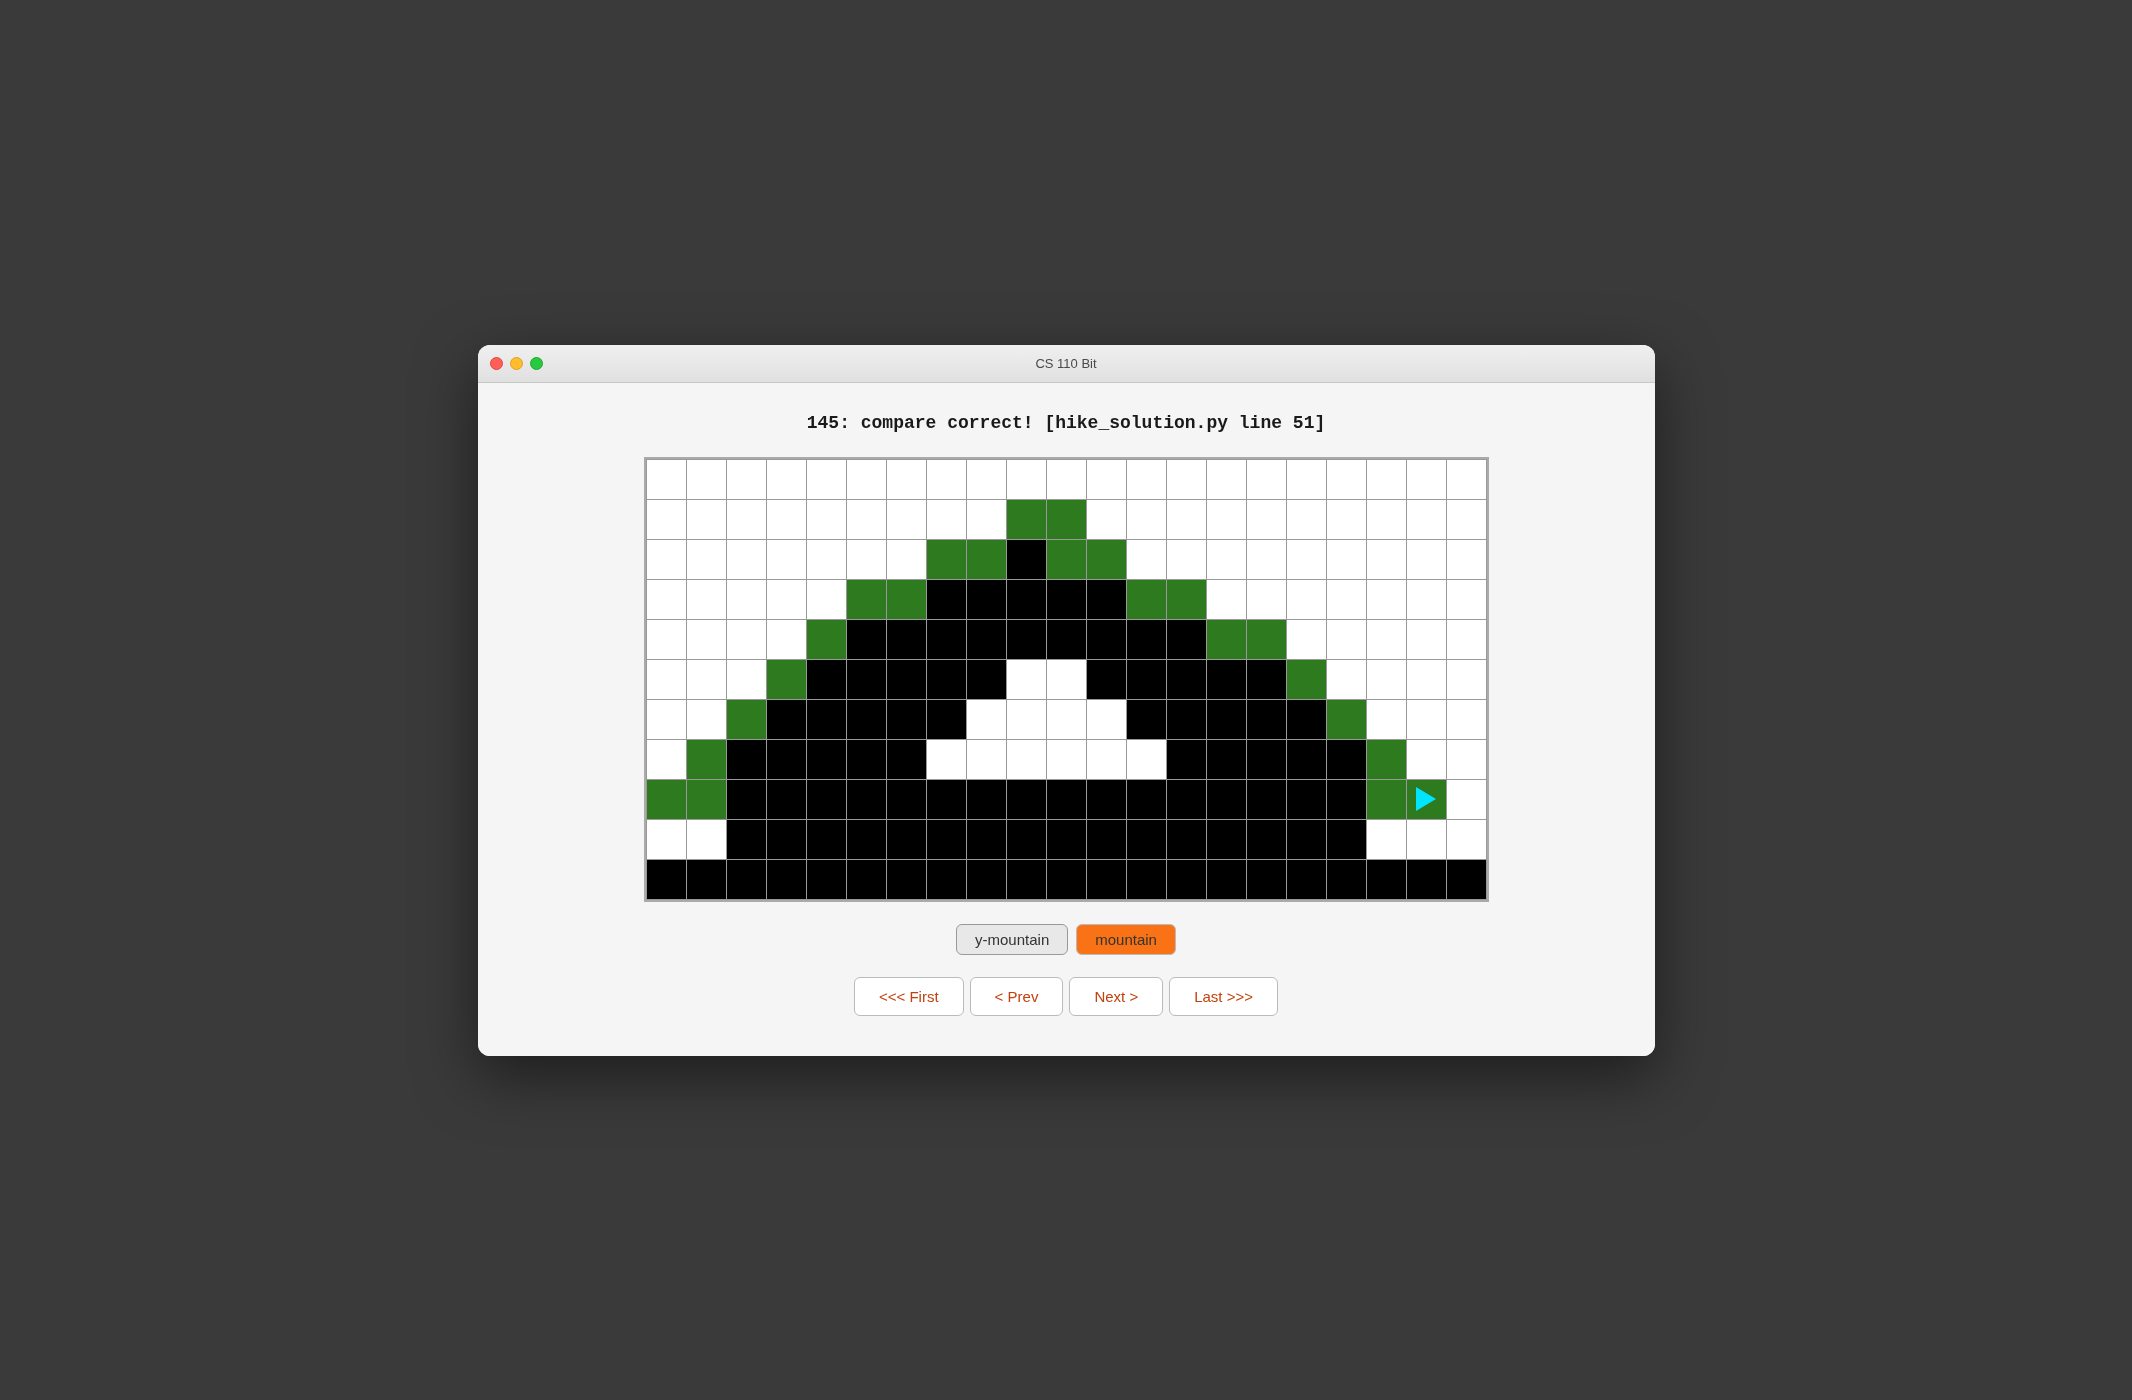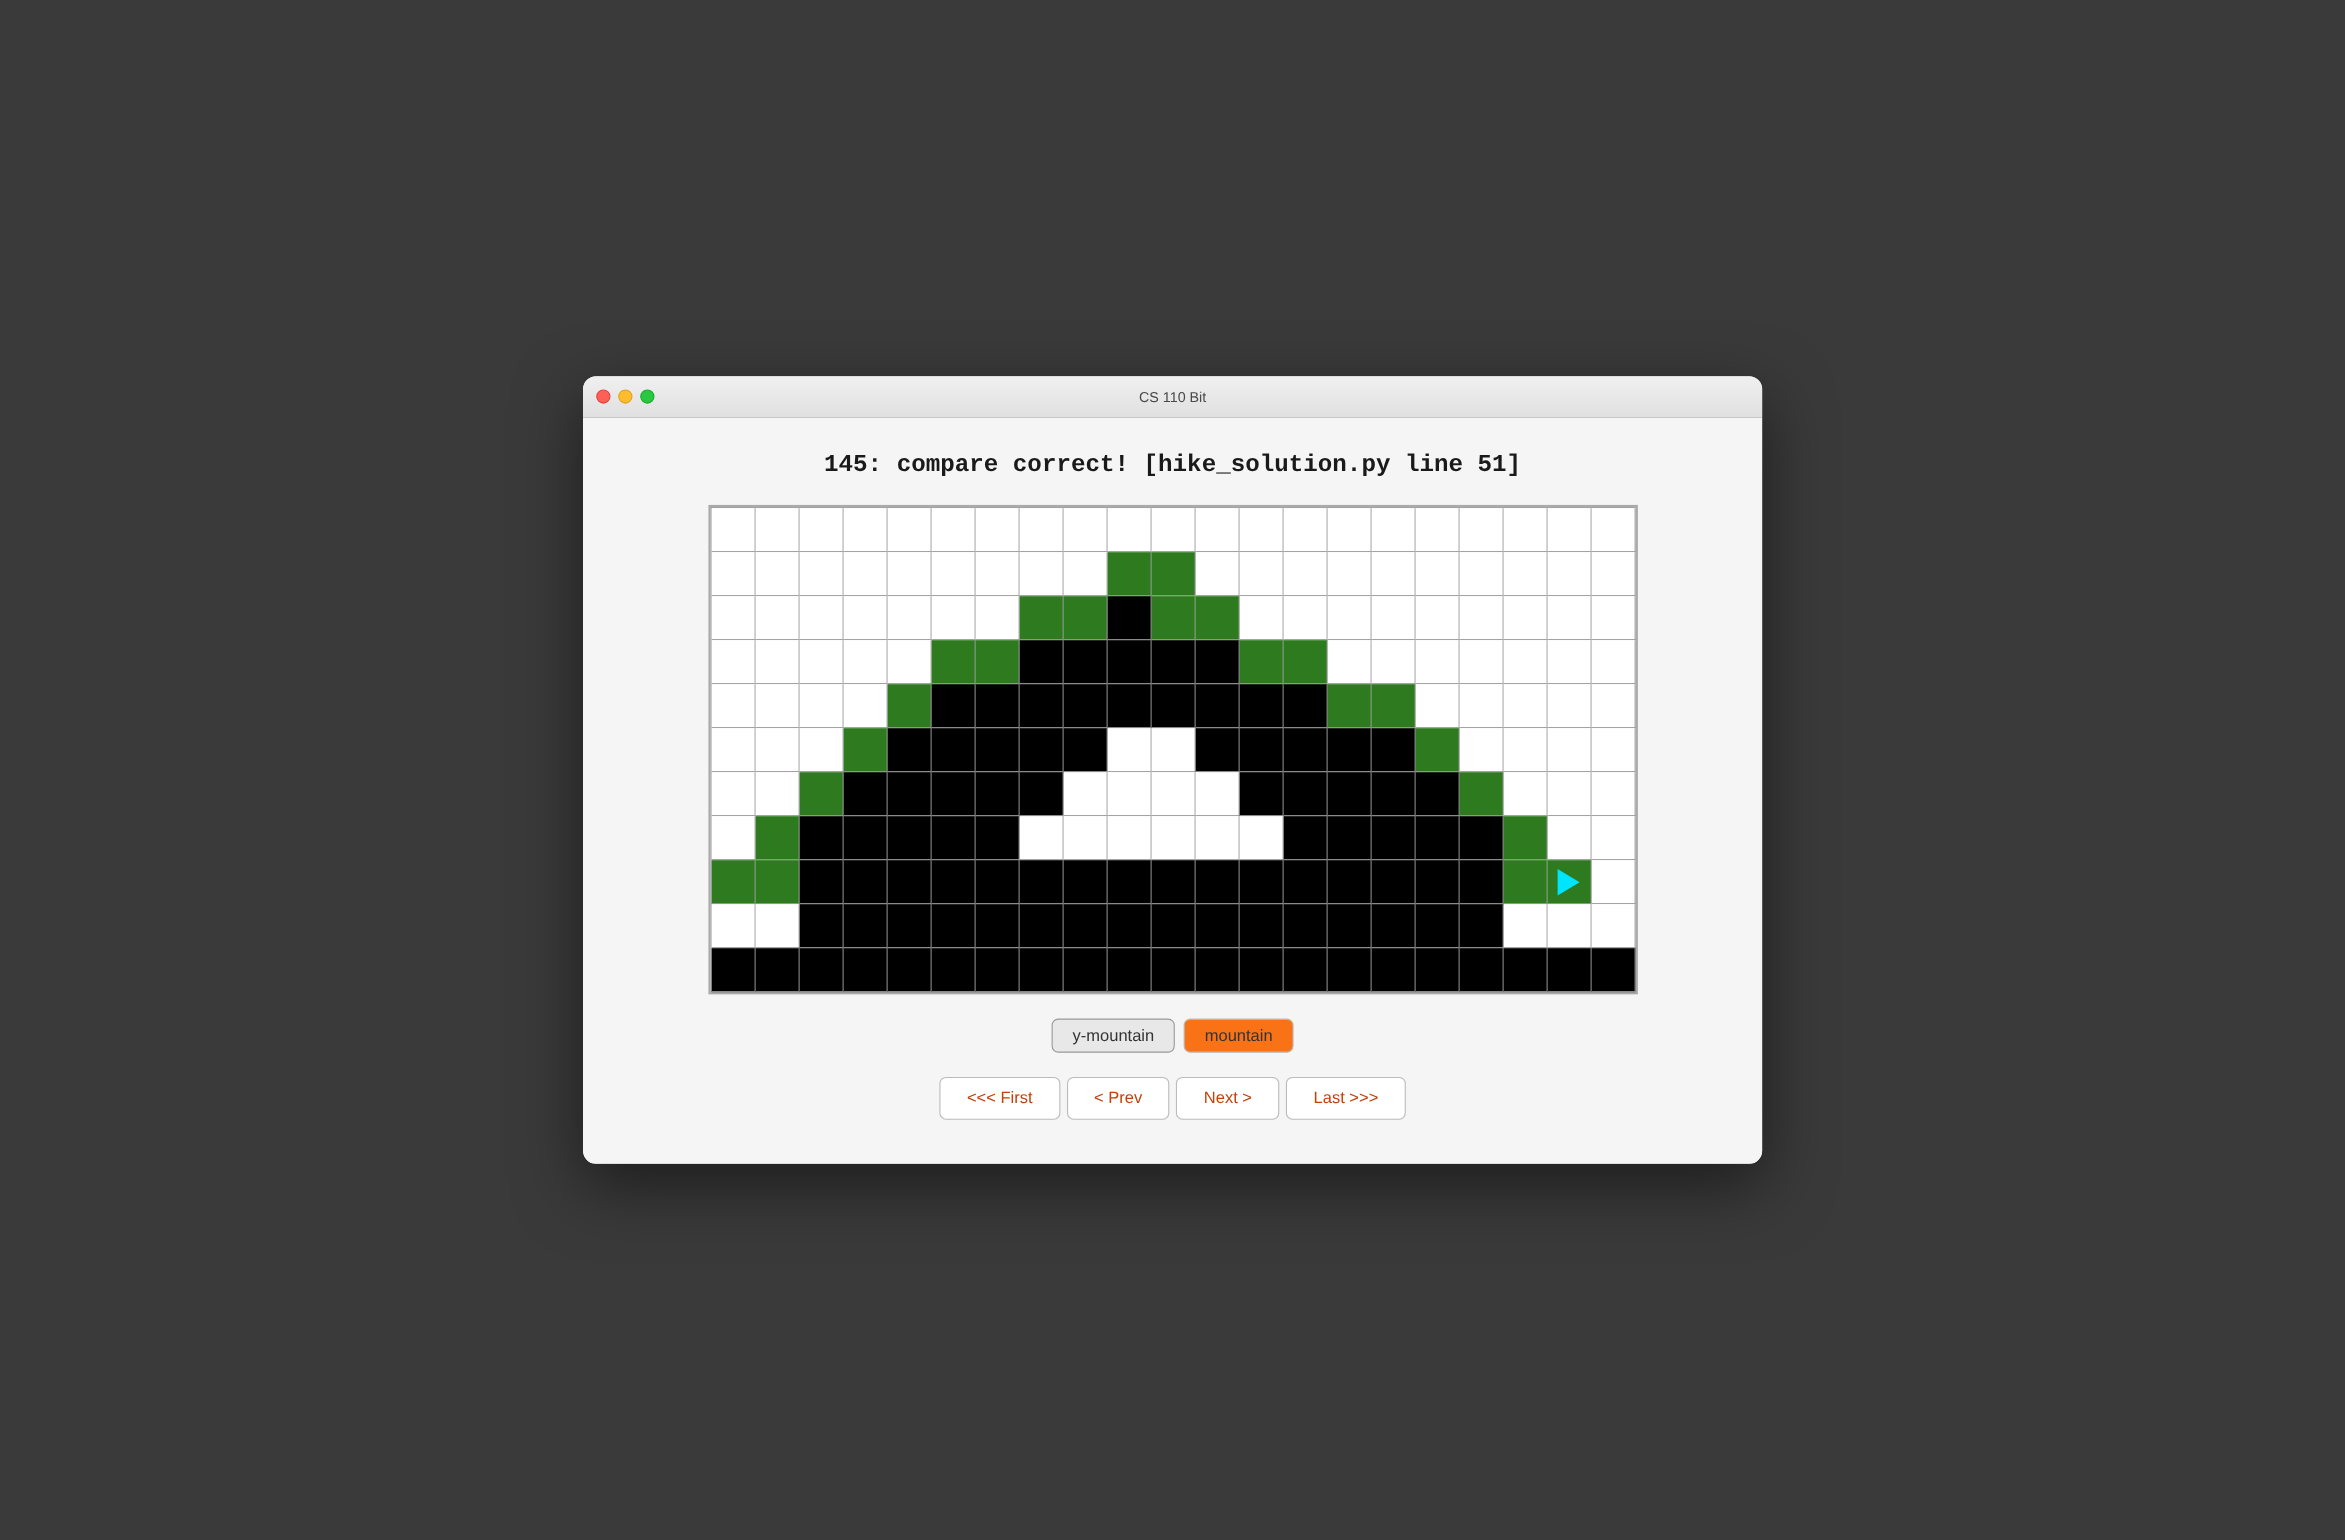--- a/index.html
+++ b/index.html
@@ -7,21 +7,21 @@
     body {
       background: #3a3a3a;
       display: flex;
       justify-content: center;
       align-items: center;
       min-height: 100vh;
       font-family: -apple-system, BlinkMacSystemFont, 'Helvetica Neue', sans-serif;
     }
 
     .window {
-      width: 1072px;
+      width: 1177px;
       background: #ececec;
       border-radius: 12px;
       box-shadow: 0 20px 60px rgba(0,0,0,0.5);
       overflow: hidden;
     }
 
     .titlebar {
       background: linear-gradient(to bottom, #f0f0f0, #e0e0e0);
       height: 38px;
       display: flex;
@@ -58,21 +58,21 @@
 
     .content {
       background: #f5f5f5;
       padding: 30px 40px 40px;
       display: flex;
       flex-direction: column;
       align-items: center;
     }
 
     .heading {
-      font-size: 22px;
+      font-size: 18px;
       font-family: 'Courier New', Courier, monospace;
       font-weight: bold;
       color: #1a1a1a;
       margin-bottom: 24px;
       text-align: right;
     }
 
     .canvas-wrapper {
       background: white;
       border: 2px solid #aaa;

